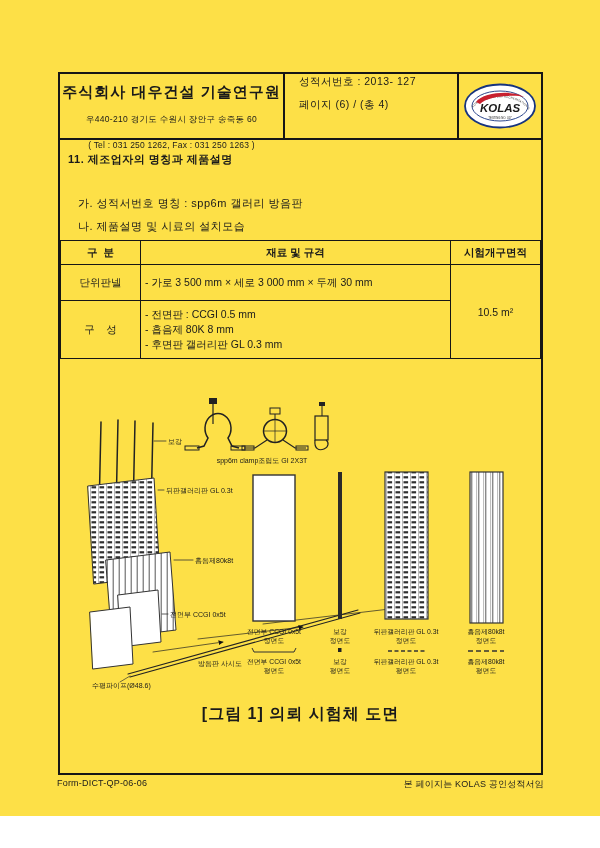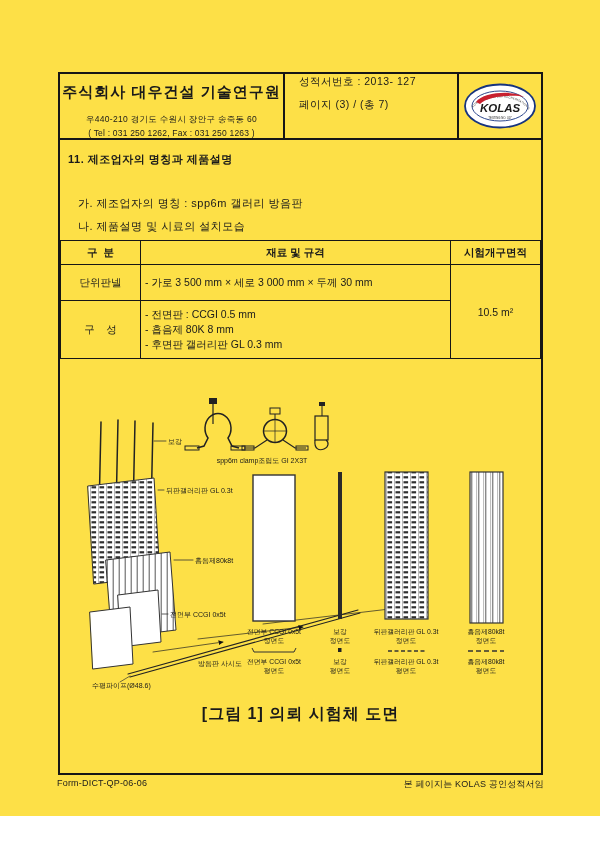--- a/index.html
+++ b/index.html
@@ -9,21 +9,21 @@
          border:2px solid #161616;box-sizing:border-box;}
   .hdr-row{position:absolute;left:60px;top:74px;width:481px;height:66px;display:flex;
            border-bottom:2px solid #161616;box-sizing:border-box;}
   .hdr-cell1{width:225px;border-right:2px solid #161616;box-sizing:border-box;
              text-align:center;padding-top:9px;}
   .hdr-cell2{width:174px;border-right:2px solid #161616;box-sizing:border-box;
              padding:1px 0 0 14px;}
   .hdr-cell3{flex:1;display:flex;align-items:center;justify-content:center;}
   .company{font-size:15px;font-weight:bold;letter-spacing:1px;}
   .addr{font-size:8.5px;margin-top:12px;letter-spacing:.3px;}
-  .tel{font-size:8.5px;margin-top:2px;letter-spacing:.2px;}
+  .tel{font-size:8.5px;margin-top:14px;letter-spacing:.2px;}
   .hline{font-size:10.5px;letter-spacing:.5px;}
   .hline+.hline{margin-top:9px;}
   .sec-title{position:absolute;left:68px;top:152px;font-size:11px;font-weight:bold;letter-spacing:.5px;}
   .sec-item{position:absolute;left:78px;font-size:11px;letter-spacing:.5px;}
   .spec-table{position:absolute;left:60px;top:240px;width:480px;border-collapse:collapse;
               table-layout:fixed;}
   .spec-table th,.spec-table td{border:1.6px solid #161616;font-size:10.5px;
               padding:4px 4px;box-sizing:border-box;}
   .spec-table th{font-weight:bold;text-align:center;height:24px;white-space:pre;}
   .c-label{text-align:center;white-space:pre;}
@@ -47,41 +47,41 @@
   <div class="frame"></div>
 
   <div class="hdr-row">
     <div class="hdr-cell1">
       <div class="company">주식회사 대우건설 기술연구원</div>
       <div class="addr">우440-210 경기도 수원시 장안구 송죽동 60</div>
       <div class="tel">( Tel : 031 250 1262, Fax : 031 250 1263 )</div>
     </div>
     <div class="hdr-cell2">
       <div class="hline">성적서번호 : 2013- 127</div>
-      <div class="hline">페이지 (3) / (총 7)</div>
+      <div class="hline">페이지 (6) / (총 4)</div>
     </div>
     <div class="hdr-cell3">
       <svg width="76" height="48" viewBox="0 0 76 48">
         <ellipse cx="38" cy="24" rx="35" ry="21.5" fill="#ffffff" stroke="#16337f" stroke-width="1.8"></ellipse>
         <ellipse cx="38" cy="24" rx="28" ry="15" fill="#ffffff" stroke="#16337f" stroke-width="0.9"></ellipse>
         <defs>
             <path id="arcTop" d="M10,27 A 30,18 0 0 1 66,27" fill="none"></path>
           </defs>
         <text font-size="2.8" fill="#16337f" letter-spacing="0.2">
           <textPath href="#arcTop" startOffset="2">KOREA LABORATORY ACCREDITATION SCHEME</textPath>
         </text>
         <path d="M14,20 C 21,10 52,8 62,15 C 53,12 25,14 18,22 Z" fill="#c8202f"></path>
         <text x="38" y="30" text-anchor="middle" font-size="11.5" font-weight="bold" font-style="italic" fill="#16337f">KOLAS</text>
         <text x="38" y="36.5" text-anchor="middle" font-size="2.8" fill="#16337f">TESTING NO. 017</text>
       </svg>
     </div>
   </div>
 
   <div class="sec-title">11. 제조업자의 명칭과 제품설명</div>
-  <div class="sec-item" style="top:196px">가. 제조업자의 명칭 : spp6m 갤러리 방음판</div>
+  <div class="sec-item" style="top:196px">가. 성적서번호 명칭 : spp6m 갤러리 방음판</div>
   <div class="sec-item" style="top:219px">나. 제품설명 및 시료의 설치모습</div>
 
   <table class="spec-table">
     <colgroup>
         <col style="width:80px">
         <col style="width:310px">
         <col style="width:90px">
       </colgroup>
     <tbody>
         <tr>

